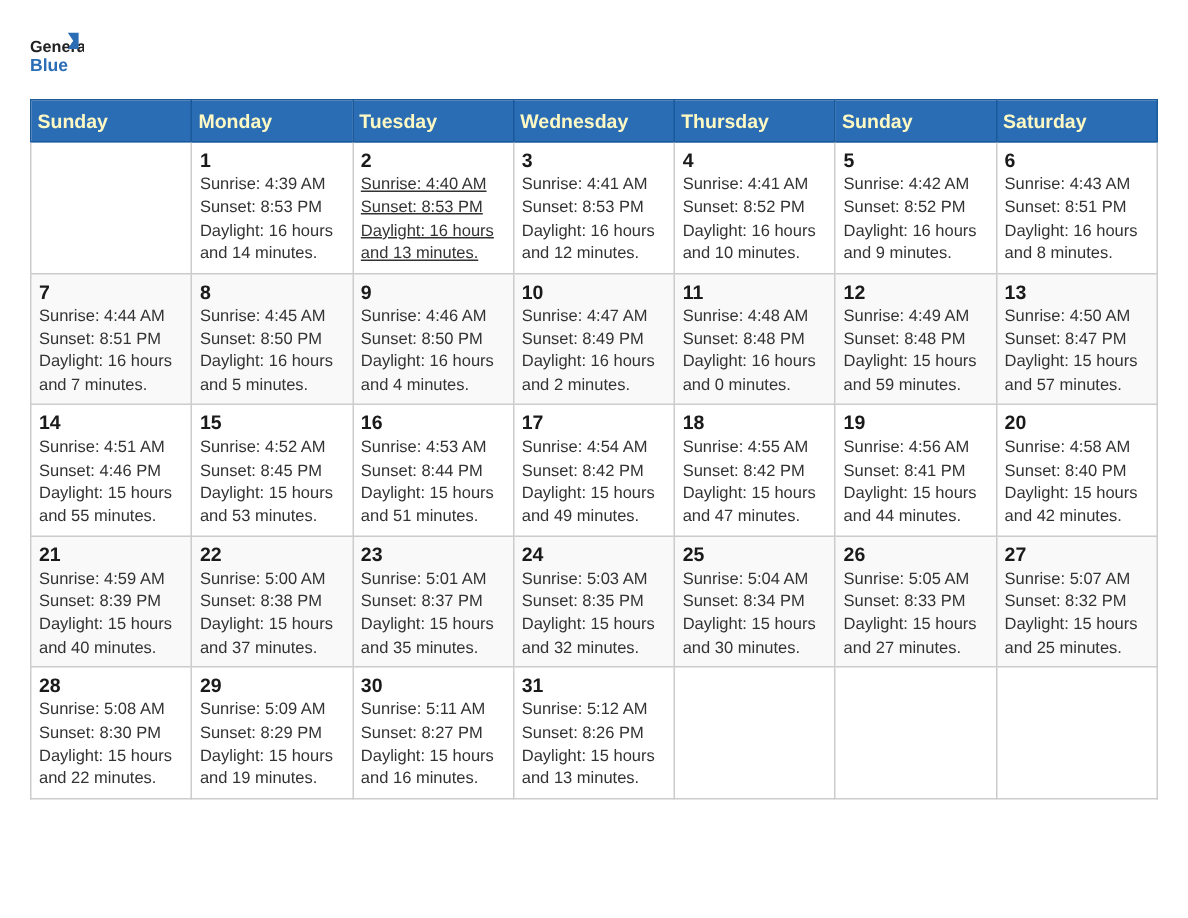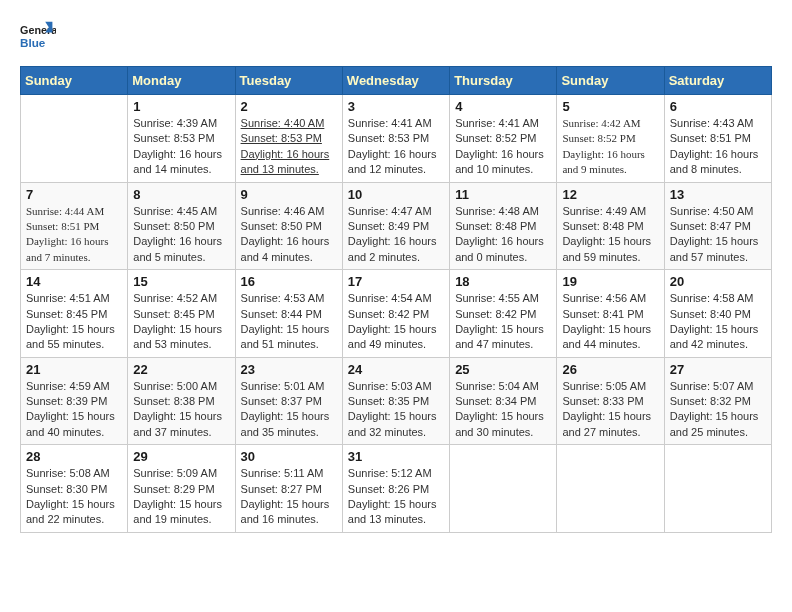--- a/index.html
+++ b/index.html
@@ -135,37 +135,37 @@
         </td>
         <td>
           <div class="day-number">4</div>
           <div class="day-info" style="white-space: pre-line;">Sunrise: 4:41 AM
 Sunset: 8:52 PM
 Daylight: 16 hours
 and 10 minutes.</div>
         </td>
         <td>
           <div class="day-number">5</div>
-          <div class="day-info" style="white-space: pre-line; font-family: Liberation Serif, serif;">Sunrise: 4:42 AM
+          <div class="day-info" style="white-space: pre-line;">Sunrise: 4:42 AM
 Sunset: 8:52 PM
 Daylight: 16 hours
 and 9 minutes.</div>
         </td>
         <td>
           <div class="day-number">6</div>
           <div class="day-info" style="white-space: pre-line;">Sunrise: 4:43 AM
 Sunset: 8:51 PM
 Daylight: 16 hours
 and 8 minutes.</div>
         </td>
       </tr>
       <tr>
         <td>
           <div class="day-number">7</div>
-          <div class="day-info" style="white-space: pre-line; font-family: Liberation Serif, serif;">Sunrise: 4:44 AM
+          <div class="day-info" style="white-space: pre-line;">Sunrise: 4:44 AM
 Sunset: 8:51 PM
 Daylight: 16 hours
 and 7 minutes.</div>
         </td>
         <td>
           <div class="day-number">8</div>
           <div class="day-info" style="white-space: pre-line;">Sunrise: 4:45 AM
 Sunset: 8:50 PM
 Daylight: 16 hours
 and 5 minutes.</div>
@@ -203,21 +203,21 @@
           <div class="day-info" style="white-space: pre-line;">Sunrise: 4:50 AM
 Sunset: 8:47 PM
 Daylight: 15 hours
 and 57 minutes.</div>
         </td>
       </tr>
       <tr>
         <td>
           <div class="day-number">14</div>
           <div class="day-info" style="white-space: pre-line;">Sunrise: 4:51 AM
-Sunset: 8:45 PM
+Sunset: 4:46 PM
 Daylight: 15 hours
 and 55 minutes.</div>
         </td>
         <td>
           <div class="day-number">15</div>
           <div class="day-info" style="white-space: pre-line;">Sunrise: 4:52 AM
 Sunset: 8:45 PM
 Daylight: 15 hours
 and 53 minutes.</div>
         </td>

